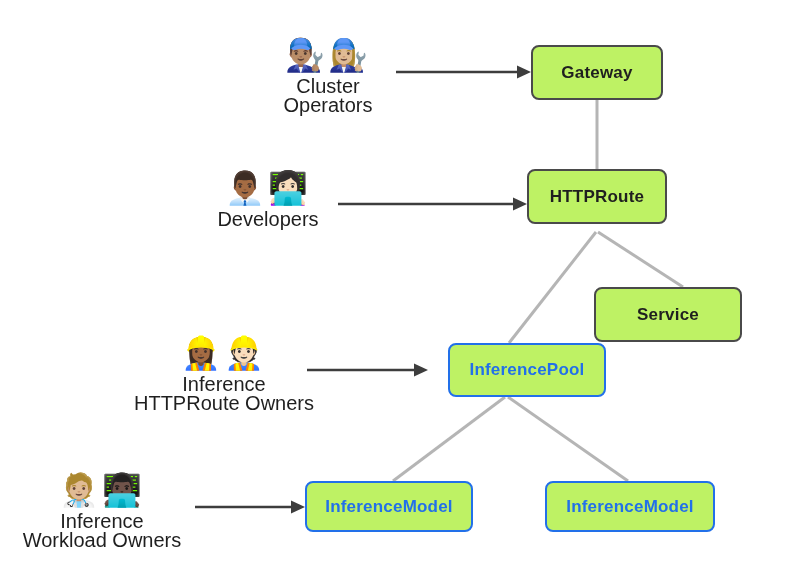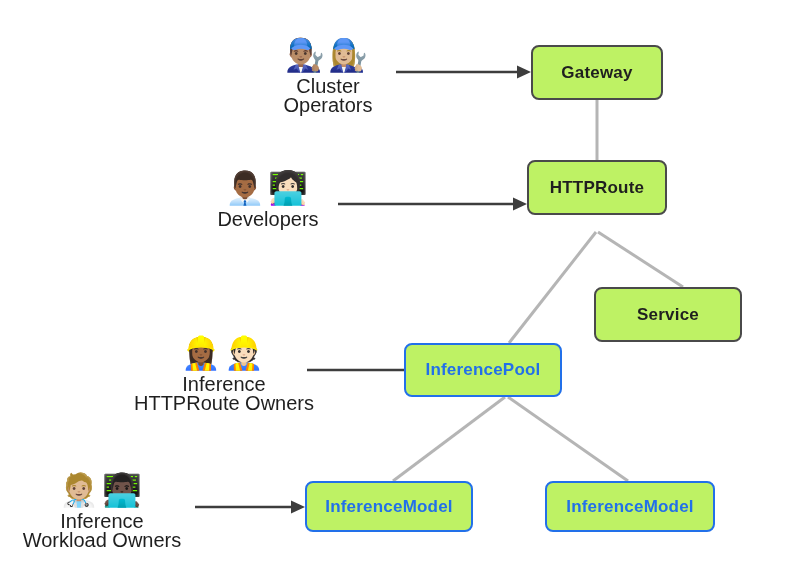--- a/index.html
+++ b/index.html
@@ -50,29 +50,29 @@
     <g>
       <line class="arrow-line" x1="195" y1="507" x2="292" y2="507"></line>
       <polygon class="arrow-head" points="291,500.5 305,507 291,513.5"></polygon>
     </g>
   </svg>
 
   <div class="node dark" style="left:531px;top:45px;width:132px;height:55px;">
     <span>Gateway</span>
   </div>
 
-  <div class="node dark" style="left:527px;top:160px;width:140px;height:55px;">
+  <div class="node dark" style="left:527px;top:169px;width:140px;height:55px;">
     <span>HTTPRoute</span>
   </div>
 
   <div class="node dark" style="left:594px;top:287px;width:148px;height:55px;">
     <span>Service</span>
   </div>
 
-  <div class="node blue" style="left:404px;top:343px;width:158px;height:54px;">
+  <div class="node blue" style="left:448px;top:343px;width:158px;height:54px;">
     <span>InferencePool</span>
   </div>
 
   <div class="node blue" style="left:305px;top:481px;width:168px;height:51px;">
     <span>InferenceModel</span>
   </div>
 
   <div class="node blue" style="left:545px;top:481px;width:170px;height:51px;">
     <span>InferenceModel</span>
   </div>

